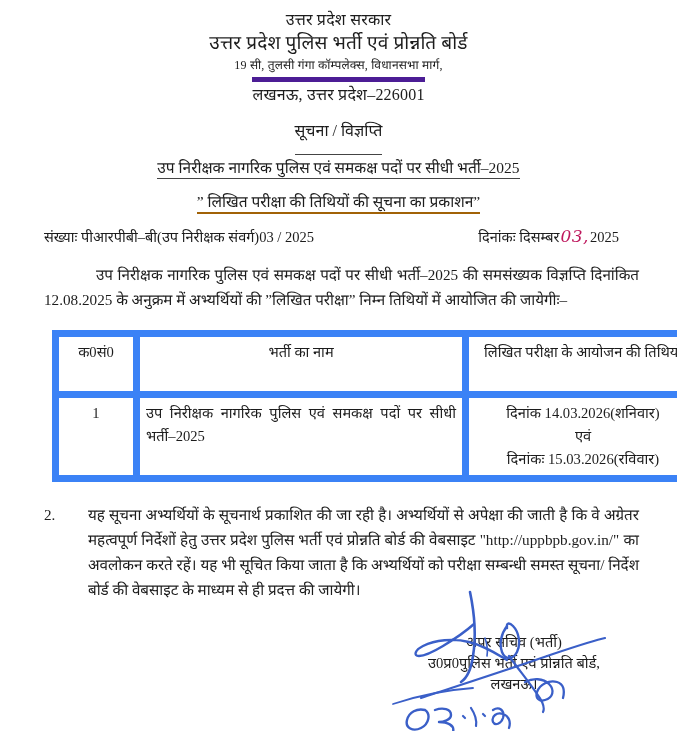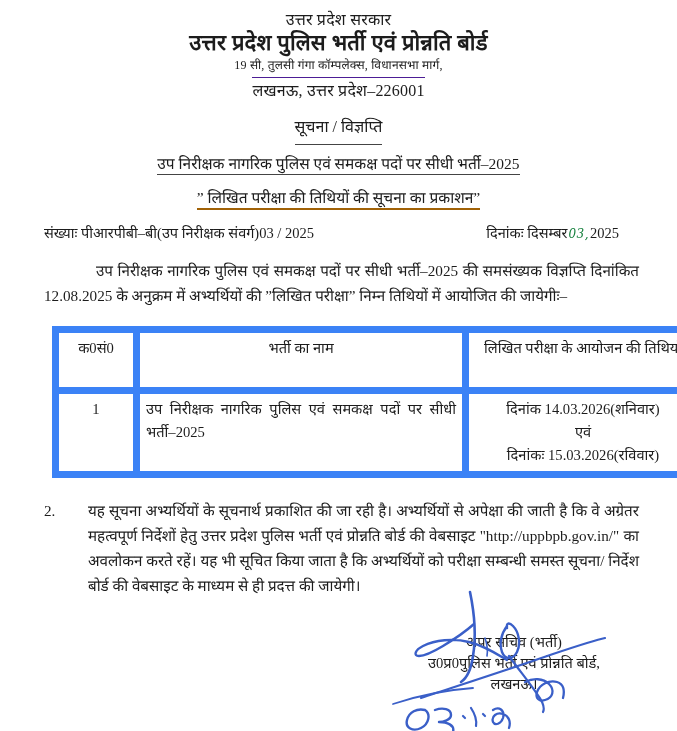--- a/index.html
+++ b/index.html
@@ -27,38 +27,38 @@
   .hdr {
     text-align: center;
   }
   .hdr-line {
     font-size: 16.5px;
     line-height: 23px;
     letter-spacing: 0.2px;
     white-space: nowrap;
   }
   .hdr-line-1 { font-size: 16px; }
-  .hdr-line-2 { font-size: 22px; font-weight: bold; }
+  .hdr-line-2 { font-size: 19px; }
   .hdr-line-3 { font-size: 12px; }
   .hdr-line-4 {
     font-size: 16px;
-    border-top: 1px solid #4c1d95;
+    border-top: 5px solid #4c1d95;
     display: inline-block;
     padding-top: 1px;
   }
 
   
   .subject {
     text-align: center;
     margin-top: 13px;
     font-size: 16px;
   }
   .subject span {
     border-bottom: 1px solid #444;
-    padding-bottom: 9px;
+    padding-bottom: 15px;
   }
   .title-main {
     text-align: center;
     margin-top: 15px;
     font-size: 15.5px;
   }
   .title-main span {
     border-bottom: 1px solid #444;
     padding-bottom: 2px;
   }
@@ -77,24 +77,24 @@
     display: flex;
     justify-content: space-between;
     align-items: flex-start;
     margin-top: 14px;
     font-size: 14.5px;
     padding: 0 4px 0 12px;
   }
   .refrow .ref { white-space: nowrap; }
   .refrow .date { white-space: nowrap; padding-right: 22px; }
   .ink-date {
-    color: #15803d;
+    color: #be185d;
     font-family: "DejaVu Serif", serif;
     font-style: italic;
-    font-size: 12px;
+    font-size: 17px;
     letter-spacing: 0.5px;
     padding: 0 1px;
   }
 
   
   .para {
     margin-top: 16px;
     font-size: 15.2px;
     line-height: 25px;
     text-align: justify;

